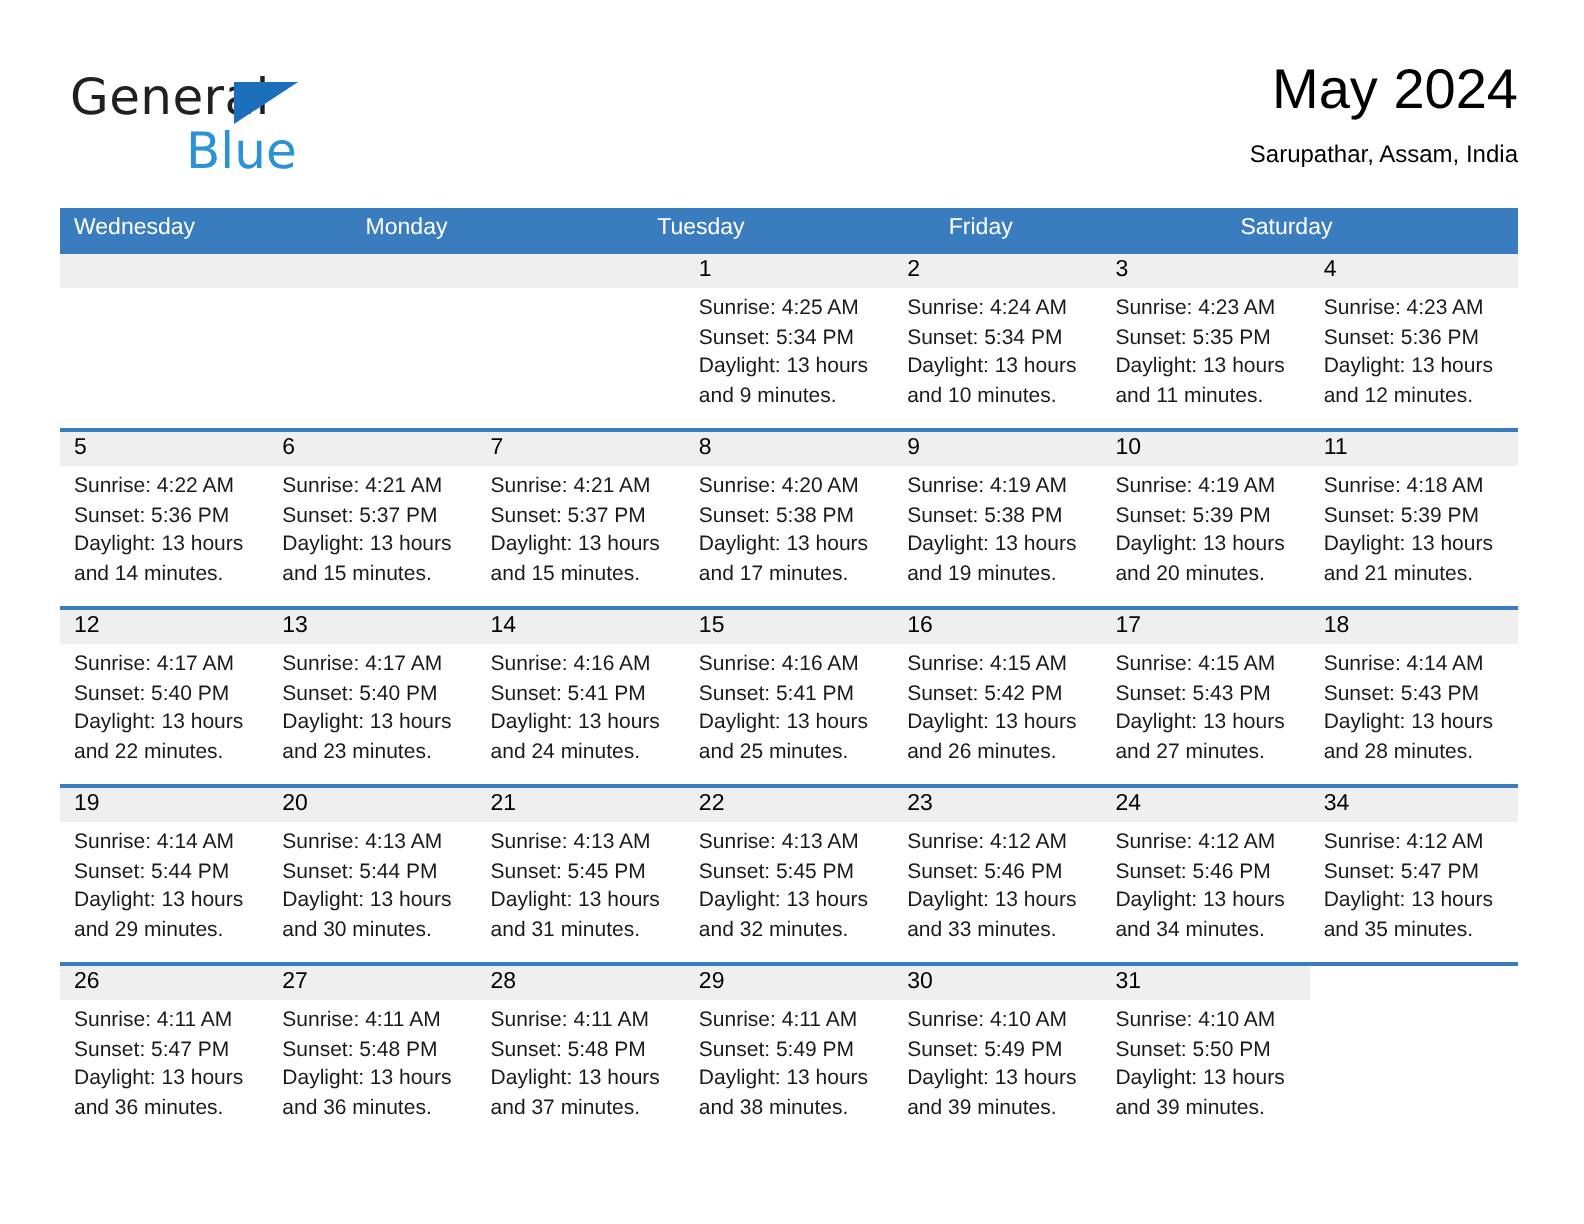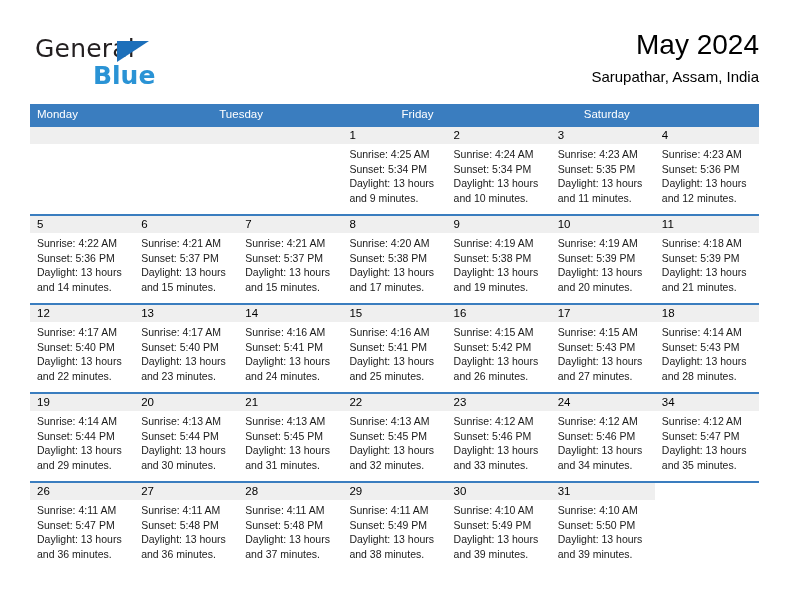--- a/index.html
+++ b/index.html
@@ -56,38 +56,38 @@
     border-left: 32px solid #1c6fba;
     border-bottom: 21px solid transparent;
   }
   .brand-blue {
     position: absolute;
     left: 58px;
     top: 27px;
     font-size: 25px;
     color: #2a93d5;
     font-family: "DejaVu Sans", sans-serif;
-    font-weight: 700;
+    font-weight: 400;
   }
 
   .title-block {
     position: absolute;
     right: 0;
     top: 0;
     text-align: right;
   }
   .cal-title {
     font-size: 28px;
     font-weight: 400;
     color: #000000;
     line-height: 34px;
     white-space: nowrap;
   }
   .cal-subtitle {
-    font-size: 15px;
+    font-size: 12px;
     font-weight: 400;
     color: #000;
     line-height: 22px;
     margin-top: 4px;
     white-space: nowrap;
   }
 
   
   .calendar {
     position: absolute;
@@ -166,20 +166,21 @@
     <div class="title-block">
       <div class="cal-title">May 2024</div>
       <div class="cal-subtitle">Sarupathar, Assam, India</div>
     </div>
 
   </div>
 
   <div class="calendar">
 
     <div class="dow-row">
+      <div class="dow">Wednesday</div>
       <div class="dow">Monday</div>
       <div class="dow">Tuesday</div>
       <div class="dow">Friday</div>
       <div class="dow">Saturday</div>
     </div>
 
     <div id="weeks-container">
         <div class="week">
           <div class="cell empty">
             <div class="daynum-band"></div>

